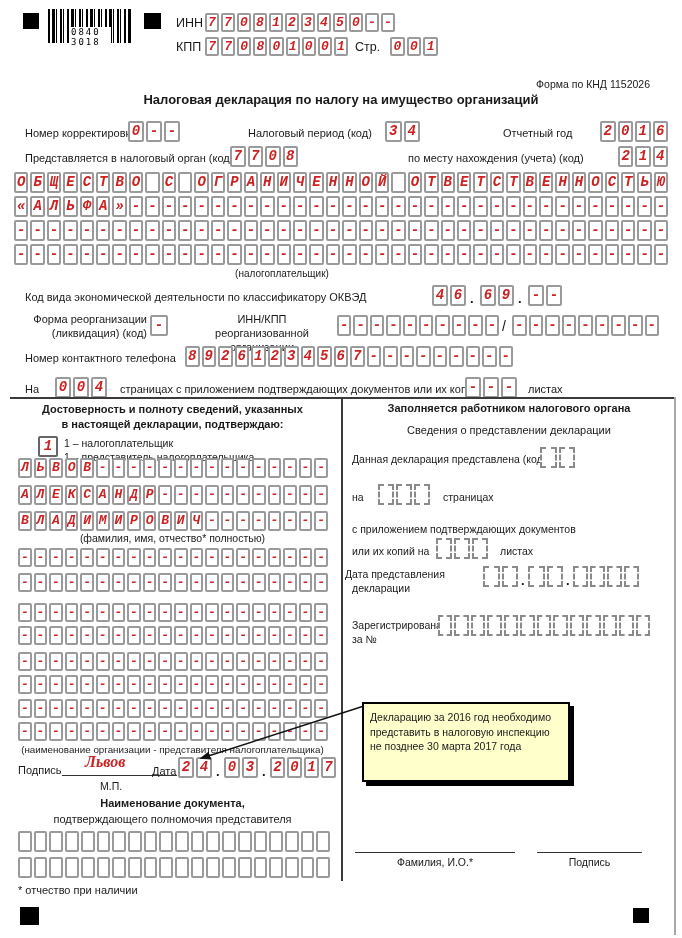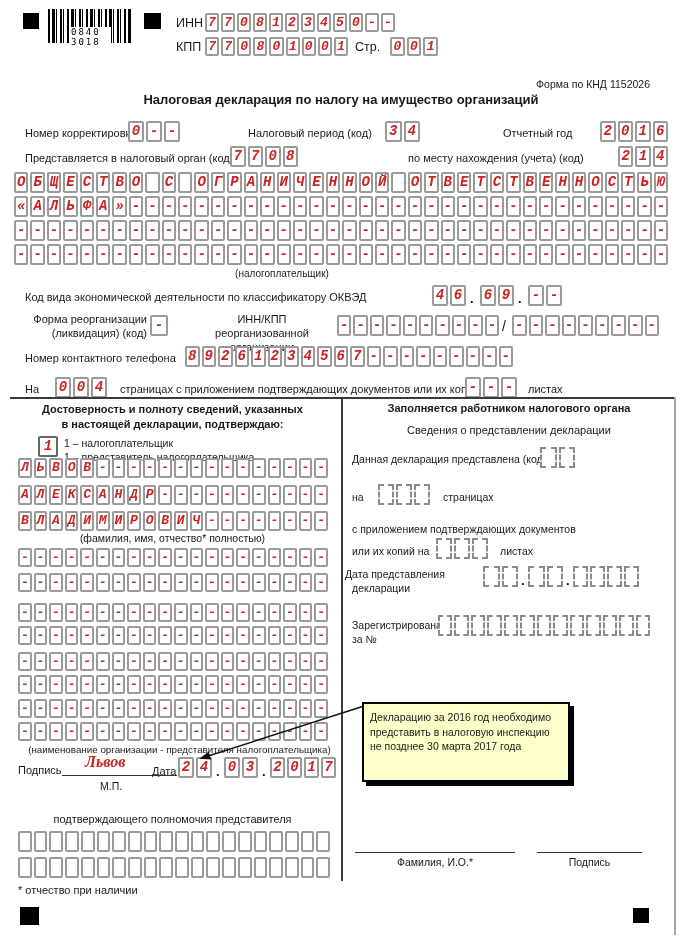--- a/index.html
+++ b/index.html
@@ -622,21 +622,21 @@
       <span class="cell">-</span>
       <span class="cell">-</span>
       <span class="cell">-</span>
       <span class="cell">-</span>
       <span class="cell">-</span>
       <span class="cell">-</span>
       <span class="cell">-</span>
       <span class="cell">-</span>
       <span class="cell">-</span>
     </div>
-  <div class="abs cap" style="left:12px;top:744px;width:335px;font-size:9.8px;">(наименование организации - представителя налогоплательщика)</div>
+  <div class="abs cap" style="left:5px;top:744px;width:335px;font-size:9.8px;">(наименование организации - представителя налогоплательщика)</div>
 
   <div class="abs lbl" style="left:18px;top:764px;">Подпись</div>
   <div class="abs sig" style="left:85px;top:753px;">Львов</div>
   <div class="sigline" style="left:62px;top:758px;width:115px;height:17px;"></div>
   <div class="abs lbl-sm" style="left:100px;top:780px;">М.П.</div>
   <div class="abs lbl" style="left:152px;top:765px;">Дата</div>
   <div class="abs cells" style="left:178px;top:757px;width:34px;">
       <span class="cell">2</span>
       <span class="cell">4</span>
     </div>
@@ -646,20 +646,21 @@
       <span class="cell">3</span>
     </div>
   <div class="dot" style="left:262px;top:764px;">.</div>
   <div class="abs cells" style="left:270px;top:757px;width:66px;">
       <span class="cell">2</span>
       <span class="cell">0</span>
       <span class="cell">1</span>
       <span class="cell">7</span>
     </div>
 
+  <div class="abs bold center" style="left:10px;top:797px;width:325px;font-size:11px;">Наименование документа,</div>
   <div class="abs center" style="left:10px;top:813px;width:325px;font-size:11px;">подтверждающего полномочия представителя</div>
   <div class="abs cells" style="left:18px;top:831px;width:312px;">
       <span class="cell"></span>
       <span class="cell"></span>
       <span class="cell"></span>
       <span class="cell"></span>
       <span class="cell"></span>
       <span class="cell"></span>
       <span class="cell"></span>
       <span class="cell"></span>

